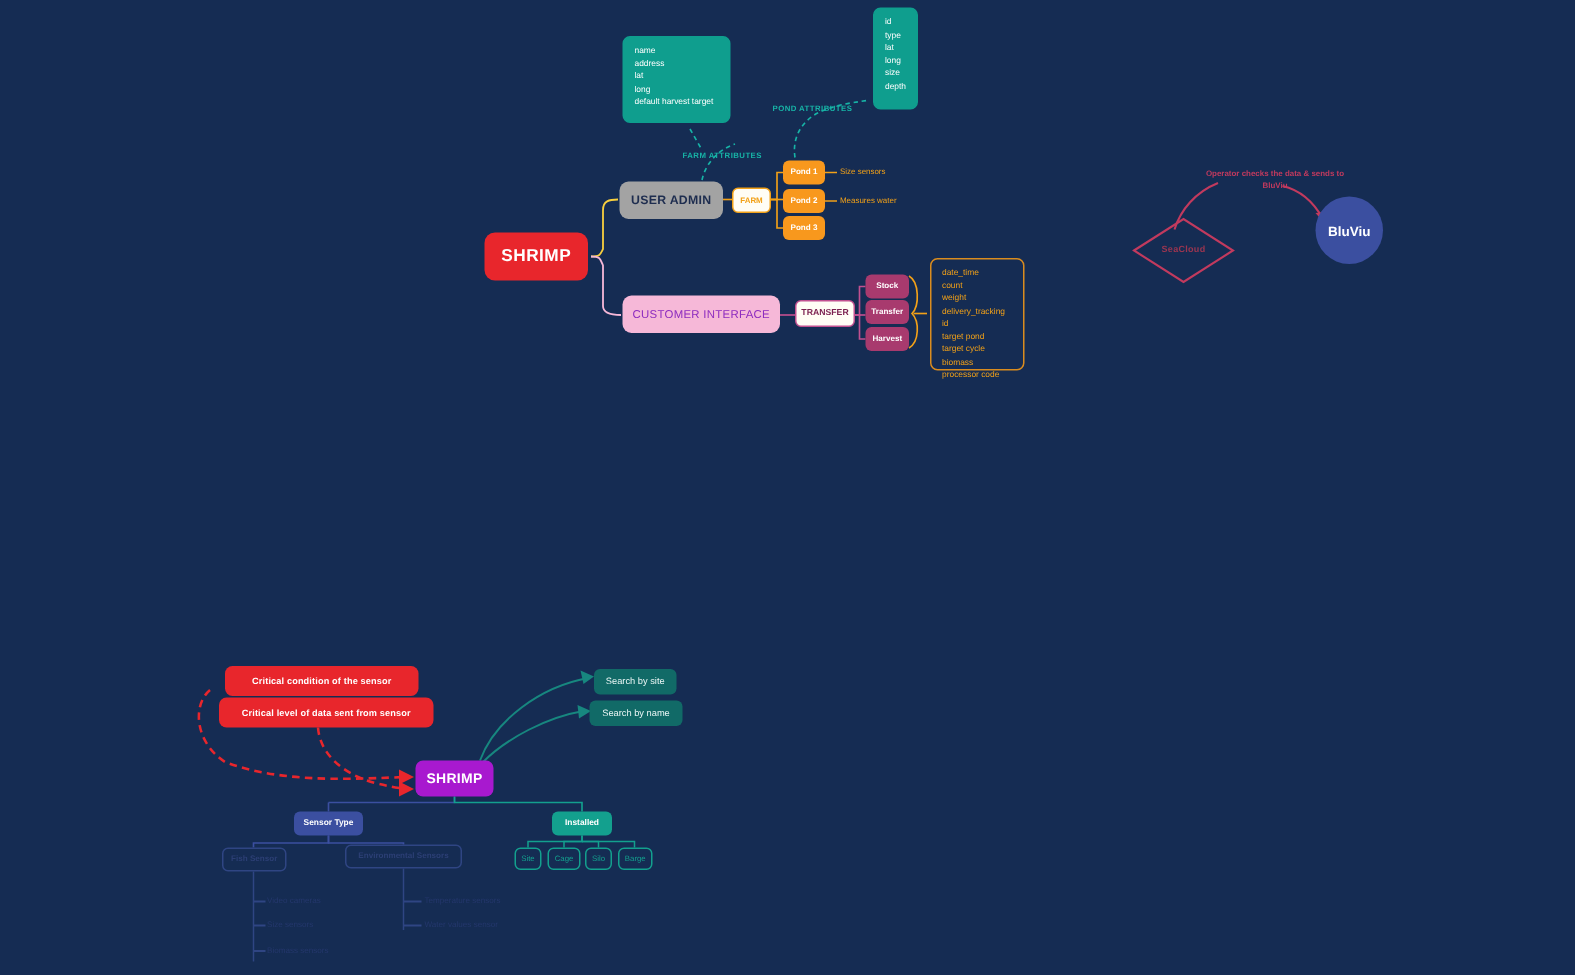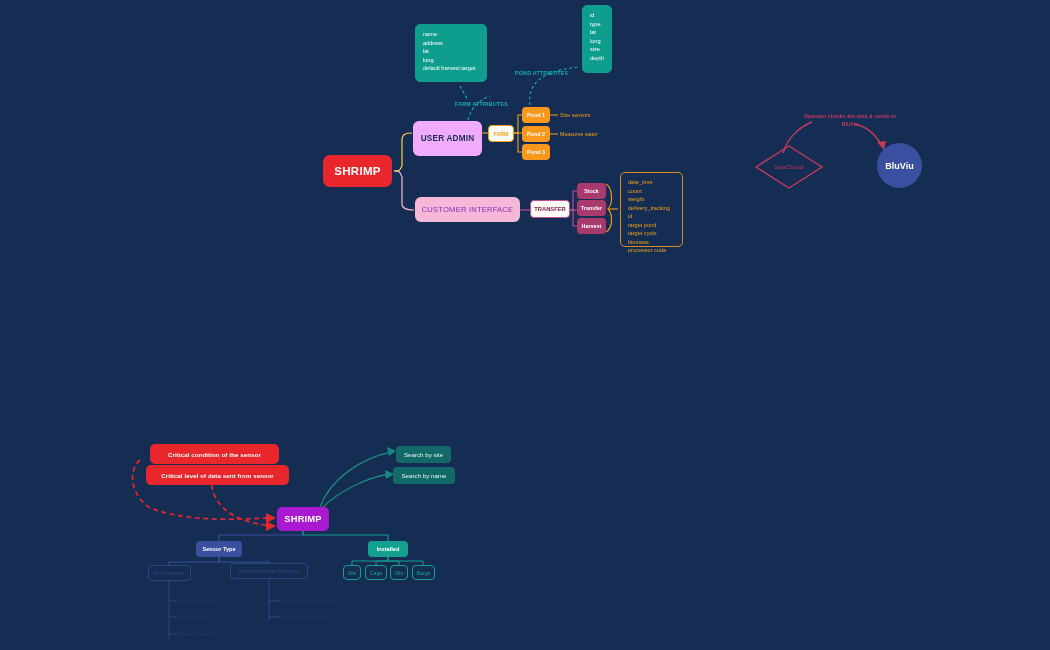--- a/index.html
+++ b/index.html
@@ -14,22 +14,22 @@
   svg.wires{position:absolute;left:0;top:0;width:1050px;height:650px;pointer-events:none;}
   .node{position:absolute;box-sizing:border-box;display:flex;align-items:center;justify-content:center;text-align:center;}
 
   
   .shrimp-main{
     left:323px;top:155px;width:69px;height:32px;
     background:#e8262c;color:#fff;border-radius:7px;
     font-size:11.5px;font-weight:bold;letter-spacing:.3px;
   }
   .user-admin{
-    left:413px;top:121px;width:69px;height:35px;
-    background:#f0abfc;color:#1e2d4f;border-radius:6px;
+    left:413px;top:121px;width:69px;height:25px;
+    background:#a3a3a3;color:#1e2d4f;border-radius:6px;
     font-size:8.2px;font-weight:bold;letter-spacing:.2px;
   }
   .customer-interface{
     left:415px;top:197px;width:105px;height:25px;
     background:#f6b8d8;color:#8d2bbf;border-radius:6px;
     font-size:7.6px;font-weight:normal;letter-spacing:.2px;
   }
   .farm-chip{
     left:488px;top:125px;width:26px;height:17px;
     background:#fffdf5;color:#f2a118;border:1.2px solid #f2a118;border-radius:4px;
@@ -86,21 +86,21 @@
 
   
   .seacloud{
     position:absolute;left:753px;top:146px;width:72px;height:42px;
   }
   .seacloud .dtext{
     position:absolute;inset:0;display:flex;align-items:center;justify-content:center;
     font-size:6px;color:#9c3550;font-weight:bold;letter-spacing:.2px;
   }
   .bluviu{
-    left:877px;top:143px;width:45px;height:45px;border-radius:50%;
+    left:877px;top:131px;width:45px;height:45px;border-radius:50%;
     background:#3b4fa0;color:#fff;font-size:9px;font-weight:bold;
   }
   .op-note{
     position:absolute;left:800px;top:113px;width:100px;text-align:center;
     font-size:5.3px;line-height:1.45;color:#c23a5e;font-weight:bold;
   }
 
   
   .crit{
     background:#e8262c;color:#fff;border-radius:5px;

